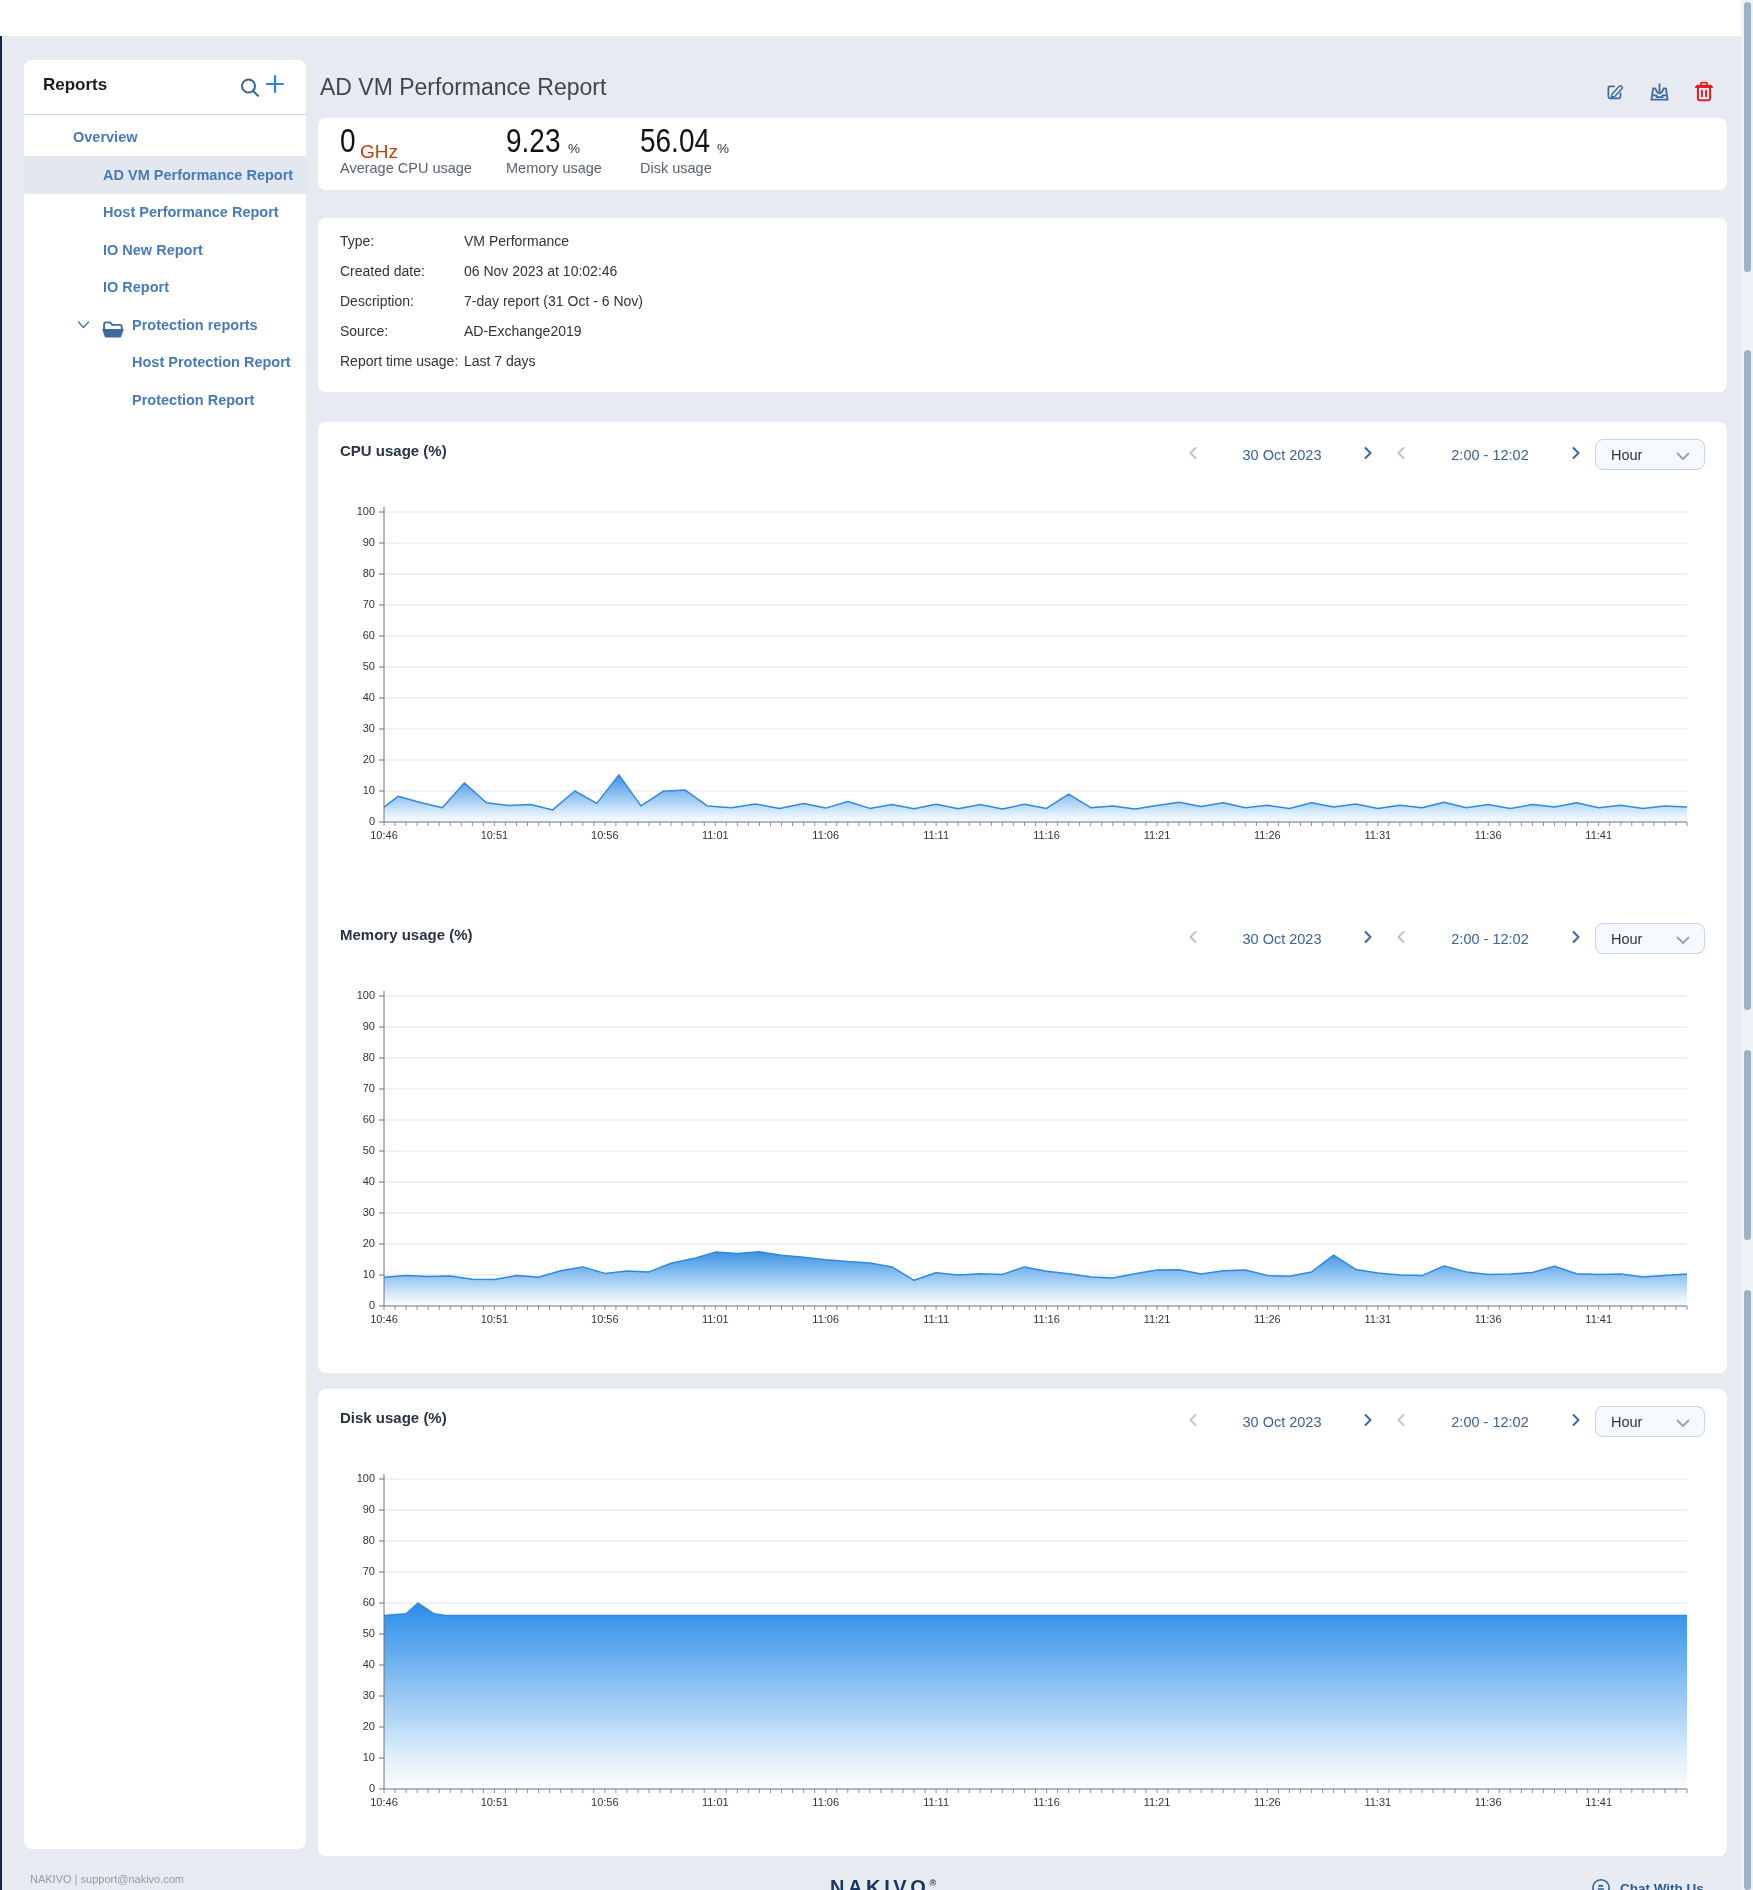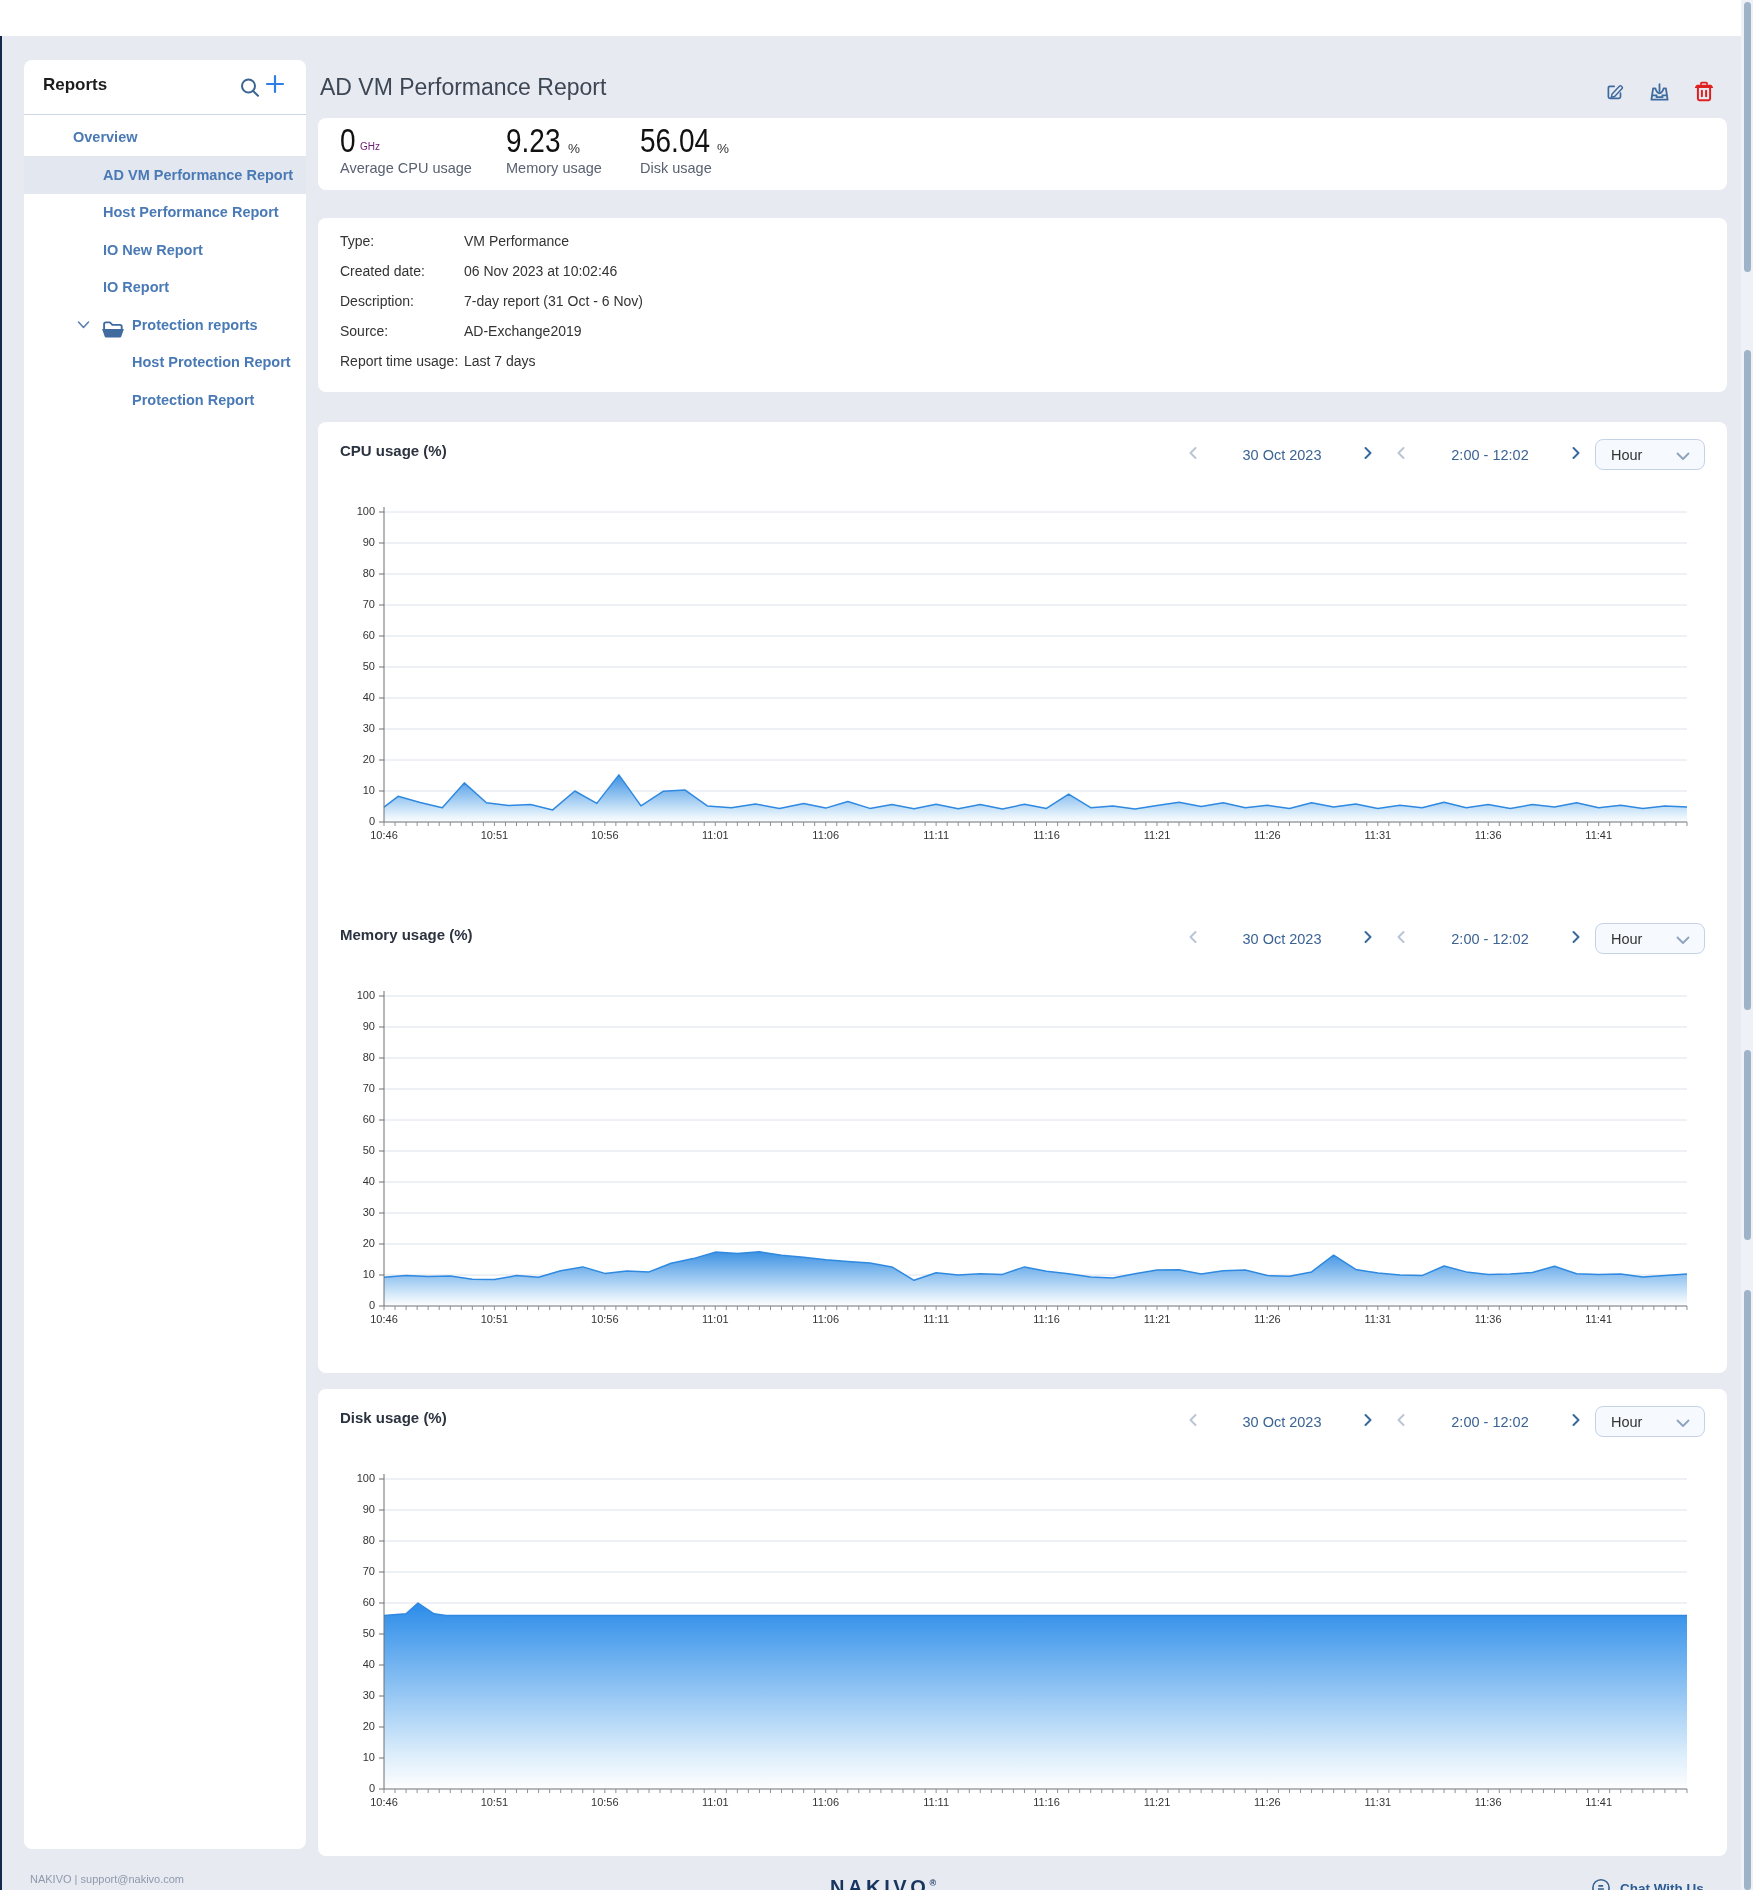--- a/index.html
+++ b/index.html
@@ -48,21 +48,21 @@
     </svg>
 <svg width="20" height="21" viewBox="0 0 19 20" style="position:absolute;left:1694px;top:45px" fill="none" stroke="#e02020">
       <path d="M6.6,3.6 V2.5 Q6.6,1.5 7.6,1.5 H11.4 Q12.4,1.5 12.4,2.5 V3.6" stroke-width="1.8"></path>
       <path d="M2.9,4.2 H16.1 L17.6,6.1 H1.4 Z" fill="#e02020" stroke-width="1.1" stroke-linejoin="round"></path>
       <path d="M3.7,6.3 V17 Q3.7,18.4 5.1,18.4 H13.9 Q15.3,18.4 15.3,17 V6.3" stroke-width="1.9"></path>
       <path d="M7.5,9.3 V14.6 M11.5,9.3 V14.6" stroke-width="1.9" stroke-linecap="round"></path>
     </svg>
 <div class="card" style="top:82px;height:72px">
 <div style="position:absolute;left:22px;top:0;height:72px">
         <span style="position:absolute;left:0;top:5px;font-size:34px;line-height:1;color:#111;display:inline-block;transform:scaleX(0.823);transform-origin:left top;white-space:nowrap">0</span>
-        <span style="position:absolute;left:20px;top:24px;font-size:10px;line-height:1;color:#701a75">GHz</span>
+        <span style="position:absolute;left:20px;top:24px;font-size:19px;line-height:1;color:#c2410c">GHz</span>
         <span style="position:absolute;left:0;top:42px;font-size:14.5px;line-height:1.15;color:#5a6170;white-space:nowrap">Average CPU usage</span>
       </div>
 <div style="position:absolute;left:188px;top:0;height:72px">
         <span style="position:absolute;left:0;top:5px;font-size:34px;line-height:1;color:#111;display:inline-block;transform:scaleX(0.823);transform-origin:left top;white-space:nowrap">9.23</span>
         <span style="position:absolute;left:62px;top:24px;font-size:13.5px;line-height:1;color:#333">%</span>
         <span style="position:absolute;left:0;top:42px;font-size:14.5px;line-height:1.15;color:#5a6170;white-space:nowrap">Memory usage</span>
       </div>
 <div style="position:absolute;left:322px;top:0;height:72px">
         <span style="position:absolute;left:0;top:5px;font-size:34px;line-height:1;color:#111;display:inline-block;transform:scaleX(0.823);transform-origin:left top;white-space:nowrap">56.04</span>
         <span style="position:absolute;left:77px;top:24px;font-size:13.5px;line-height:1;color:#333">%</span>

